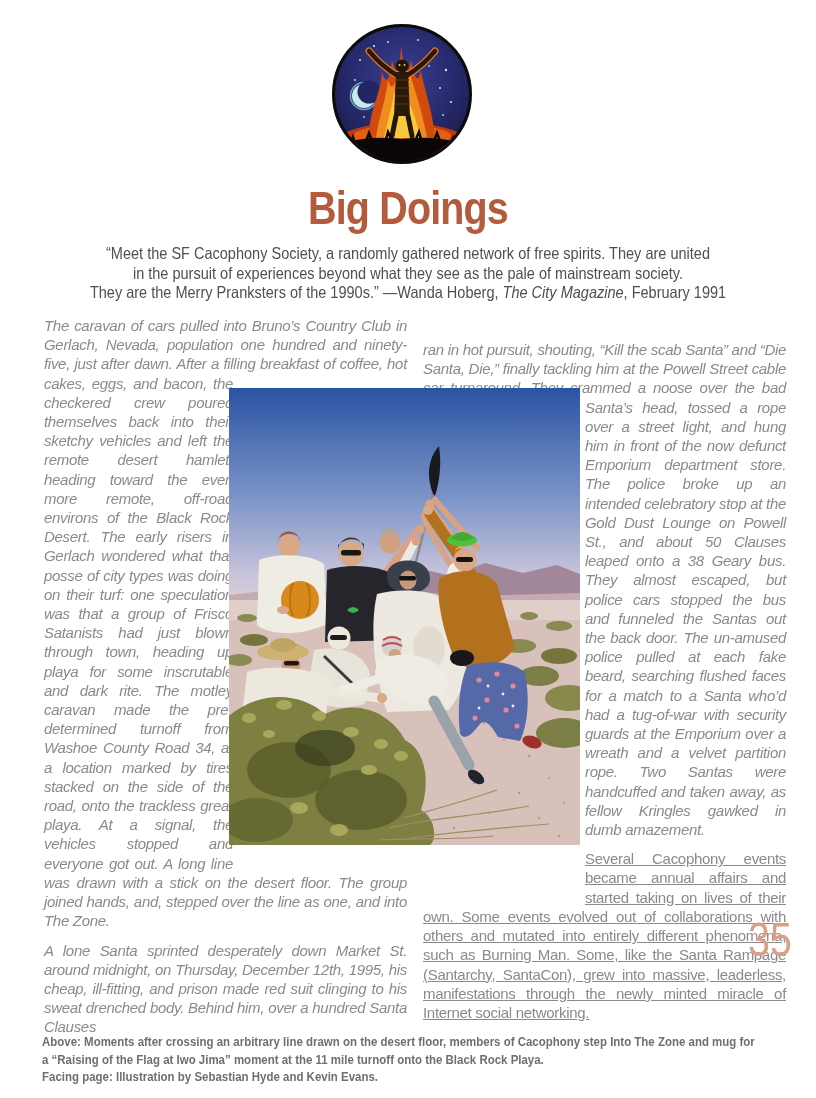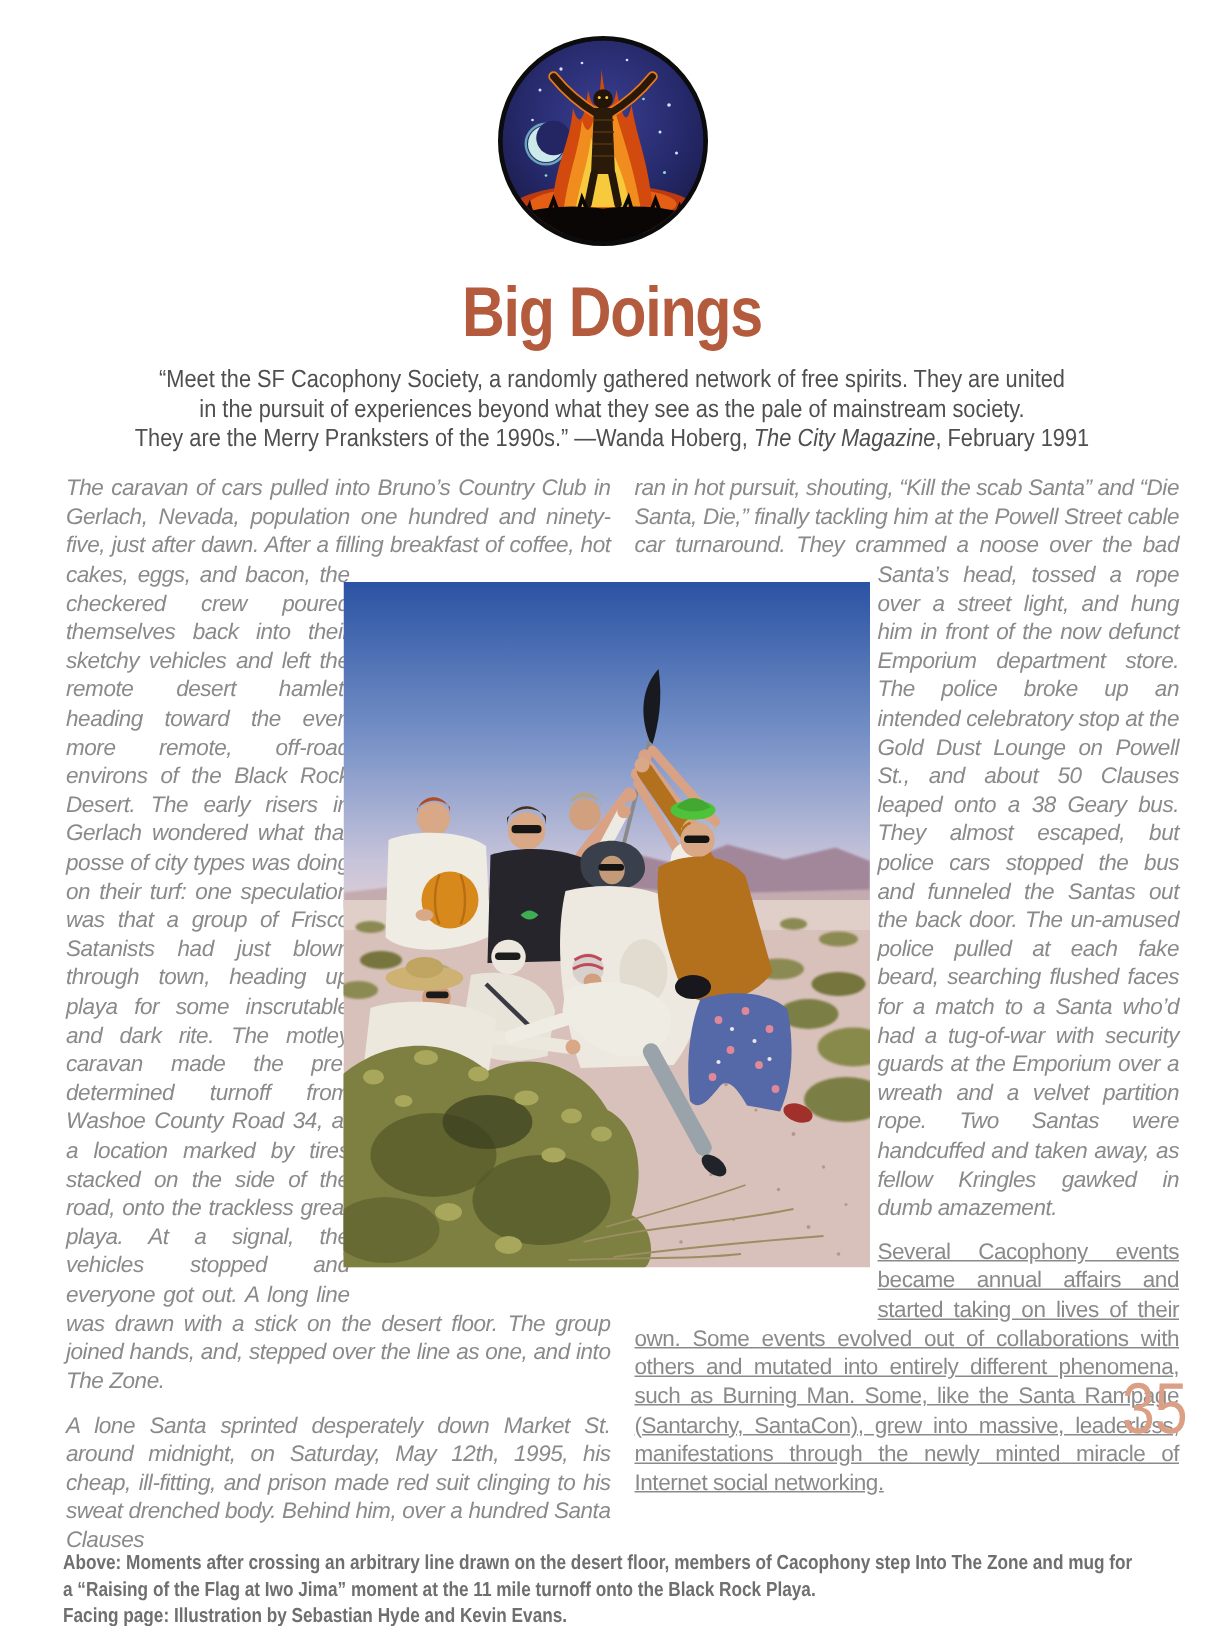--- a/index.html
+++ b/index.html
@@ -14,21 +14,21 @@
 
   .quote-block { position:absolute; left:0; top:244px; width:816px; text-align:center;
     color:#4f4f4f; font-size:16.5px; line-height:19.5px;
     transform:scaleX(0.88); transform-origin:center; }
   .quote-block .mag { font-style:italic; }
 
   .article { position:absolute; left:44px; top:316px; width:742px; display:flex; }
   .col { font-size:15px; line-height:19.2px; color:#8a8a8a; text-align:justify;
          letter-spacing:-0.3px; font-style:italic; }
   .col-left  { width:363px; margin-right:16px; }
-  .col-right { width:363px; }
+  .col-right { width:363px;margin-top:24px; }
   .col p { margin-bottom:10px; }
   .col .upright { font-style:normal;text-decoration:underline; }
 
   .spacer-right { float:right; width:174px; height:541px;
     shape-outside: polygon(0px 72px, 174px 72px, 174px 541px, 0px 541px);
     shape-margin:8px; }
   .spacer-left { float:left; width:162px; height:566px;
     shape-outside: polygon(0px 72px, 162px 72px, 162px 566px, 0px 566px);
     shape-margin:8px; }
 
@@ -115,21 +115,21 @@
 <div class="quote-block">
   <div>“Meet the SF Cacophony Society, a randomly gathered network of free spirits. They are united</div>
   <div>in the pursuit of experiences beyond what they see as the pale of mainstream society.</div>
   <div><span>They are the Merry Pranksters of the 1990s.” —Wanda Hoberg, </span><span class="mag">The City Magazine</span><span>, February 1991</span></div>
 </div>
 
 <div class="article">
   <div class="col col-left">
     <div class="spacer-right"></div>
     <p>The caravan of cars pulled into Bruno’s Country Club in Gerlach, Nevada, population one hundred and ninety-five, just after dawn. After a filling breakfast of coffee, hot cakes, eggs, and bacon, the checkered crew poured themselves back into their sketchy vehicles and left the remote desert hamlet, heading toward the even more remote, off-road environs of the Black Rock Desert. The early risers in Gerlach wondered what that posse of city types was doing on their turf: one speculation was that a group of Frisco Satanists had just blown through town, heading up playa for some inscrutable and dark rite. The motley caravan made the pre-determined turnoff from Washoe County Road 34, at a location marked by tires stacked on the side of the road, onto the trackless great playa. At a signal, the vehicles stopped and everyone got out. A long line was drawn with a stick on the desert floor. The group joined hands, and, stepped over the line as one, and into The Zone.</p>
-    <p>A lone Santa sprinted desperately down Market St. around midnight, on Saturday, May 12th, 1995, his cheap, ill-fitting, and prison made red suit clinging to his sweat drenched body. Behind him, over a hundred Santa Clauses</p>
+    <p>A lone Santa sprinted desperately down Market St. around midnight, on Thursday, December 12th, 1995, his cheap, ill-fitting, and prison made red suit clinging to his sweat drenched body. Behind him, over a hundred Santa Clauses</p>
   </div>
   <div class="col col-right">
     <div class="spacer-left"></div>
     <p>ran in hot pursuit, shouting, “Kill the scab Santa” and “Die Santa, Die,” finally tackling him at the Powell Street cable car turnaround.  They crammed a noose over the bad Santa’s head, tossed a rope over a street light, and hung him in front of the now defunct Emporium department store. The police broke up an intended celebratory stop at the Gold Dust Lounge on Powell St., and about 50 Clauses leaped onto a 38 Geary bus. They almost escaped, but police cars stopped the bus and funneled the Santas out the back door. The un-amused police pulled at each fake beard, searching flushed faces for a match to a Santa who’d had a tug-of-war with security guards at the Emporium over a wreath and a velvet partition rope. Two Santas were handcuffed and taken away, as fellow Kringles gawked in dumb amazement.</p>
     <p class="upright">Several Cacophony events became annual affairs and started taking on lives of their own. Some events evolved out of collaborations with others and mutated into entirely different phenomena, such as Burning Man. Some, like the Santa Rampage (Santarchy, SantaCon), grew into massive, leaderless, manifestations through the newly minted miracle of Internet social networking.</p>
   </div>
 </div>
 
 <div class="photo">
   <svg width="351" height="457" viewBox="0 0 351 457">

